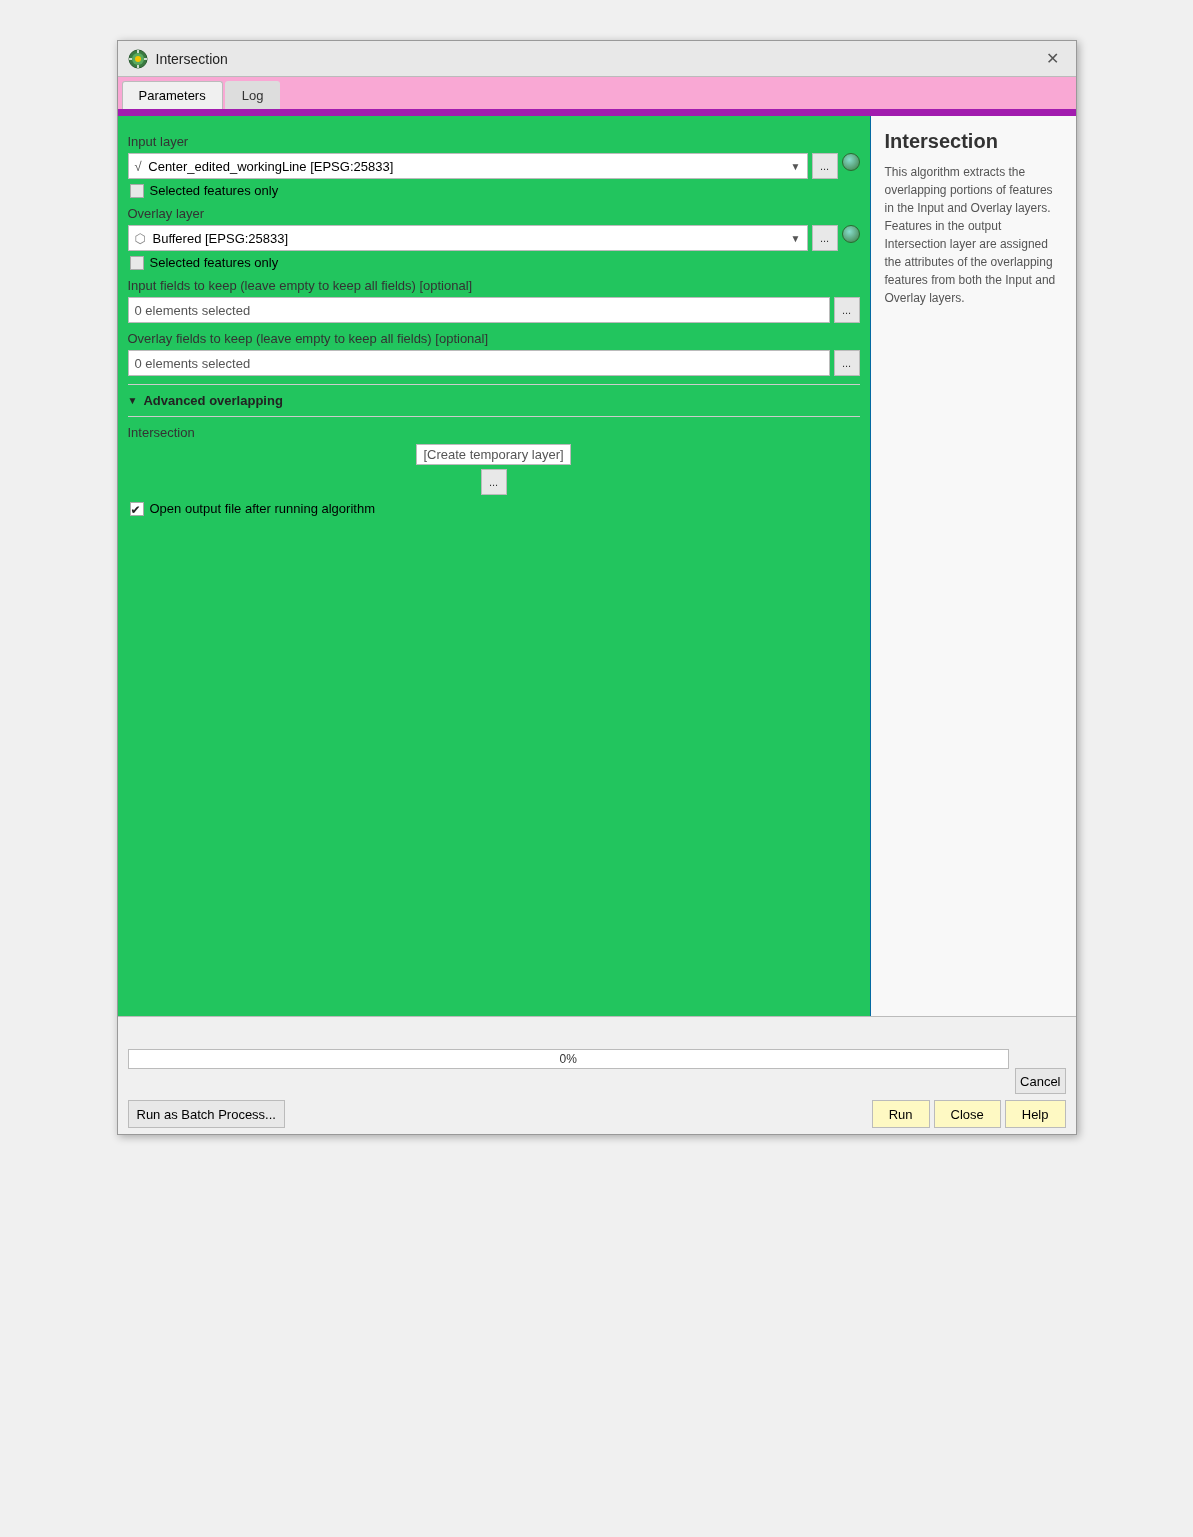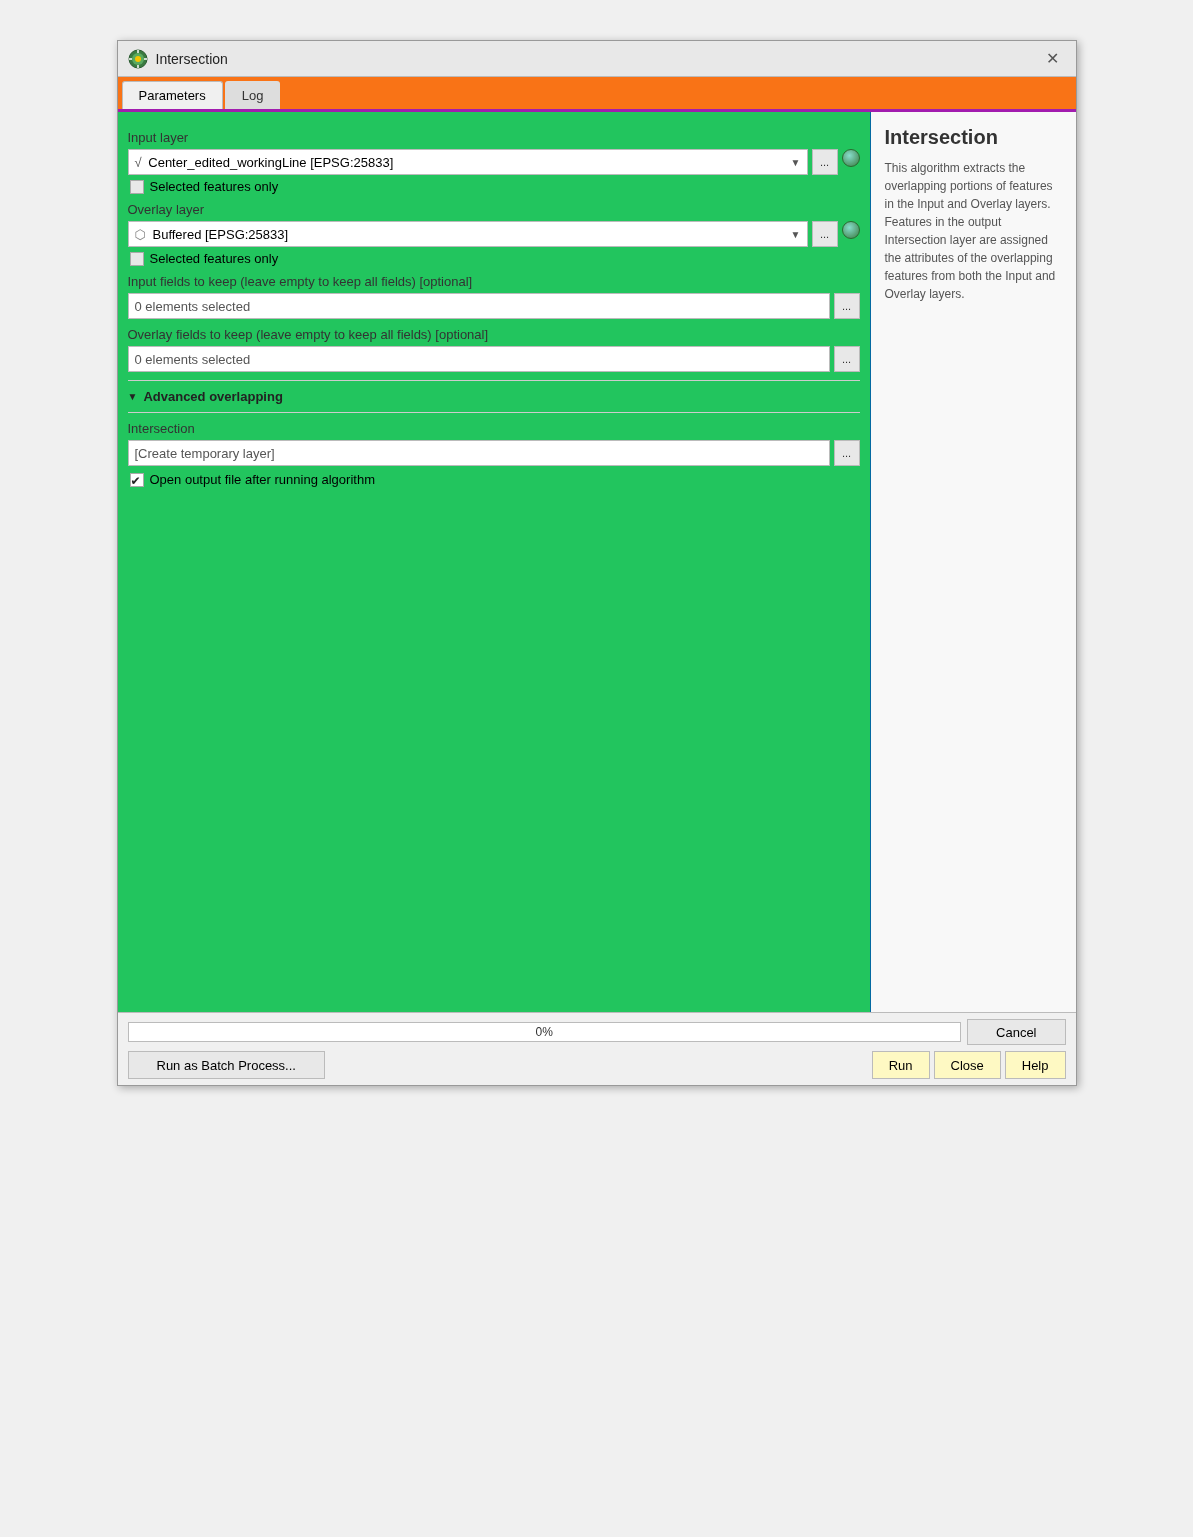--- a/index.html
+++ b/index.html
@@ -49,22 +49,22 @@
       font-size: 16px;
       color: #555;
       background: none;
       border: none;
       padding: 2px 6px;
       line-height: 1;
     }
 
     .tab-bar {
       display: flex;
-      border-bottom: 3px solid #a21caf;
-      background: #f97316;
+      border-bottom: 7px solid #a21caf;
+      background: #f9a8d4;
       padding: 0 4px;
     }
     .tab {
       padding: 6px 16px;
       cursor: pointer;
       border: 1px solid transparent;
       border-bottom: none;
       font-size: 13px;
       color: #333;
       background: #ddd;
@@ -204,20 +204,21 @@
       height: 26px;
       border: 1px solid #bbb;
       background: white;
       padding: 2px 6px;
       font-size: 13px;
     }
     .output-row {
       display: flex;
       align-items: center;
       gap: 4px;
+      flex-direction: column;
     }
     .output-field {
       flex: 1;
       height: 26px;
       border: 1px solid #bbb;
       background: white;
       padding: 2px 6px;
       font-size: 13px;
       color: #555;
       display: flex;
@@ -257,35 +258,36 @@
       position: absolute;
       top: 0; left: 0; right: 0; bottom: 0;
       display: flex;
       align-items: center;
       justify-content: center;
       font-size: 12px;
       color: #333;
     }
     .cancel-btn {
       height: 26px;
-      padding: 0 28px;
+      padding: 0 4px;
       border: 1px solid #bbb;
       background: #e8e8e8;
       font-size: 13px;
       cursor: pointer;
+      margin-top: 45px;
     }
 
     .action-row {
       display: flex;
       justify-content: space-between;
       align-items: center;
     }
     .batch-btn {
       height: 28px;
-      padding: 0 28px;
+      padding: 0 8px;
       border: 1px solid #bbb;
       background: #e8e8e8;
       font-size: 13px;
       cursor: pointer;
     }
     .action-btns {
       display: flex;
       gap: 4px;
     }
     .run-btn {

